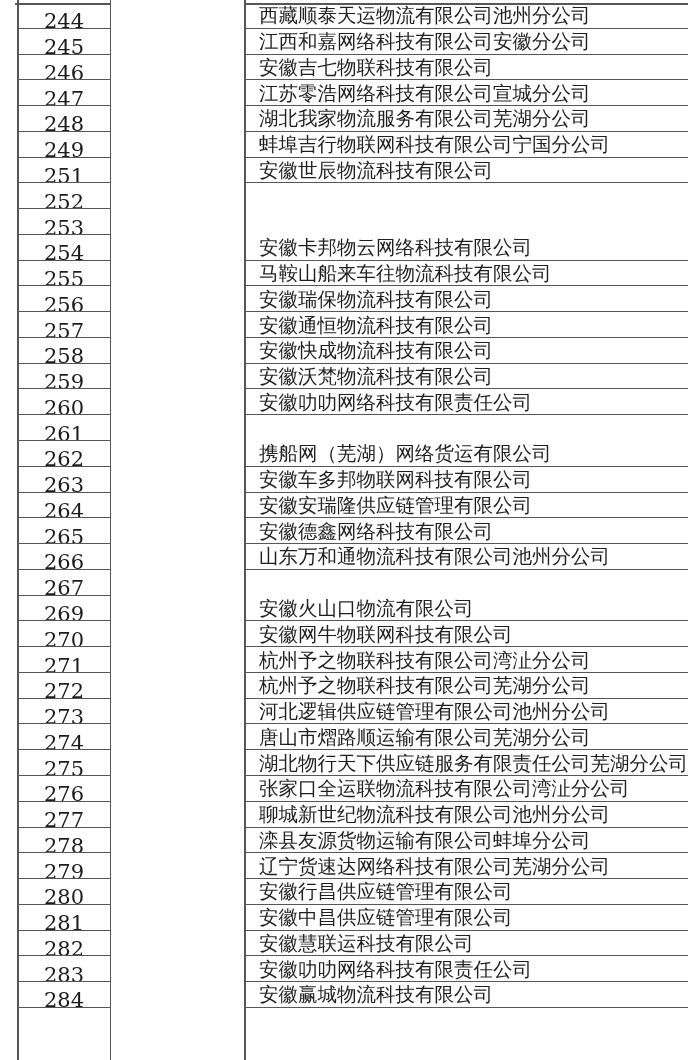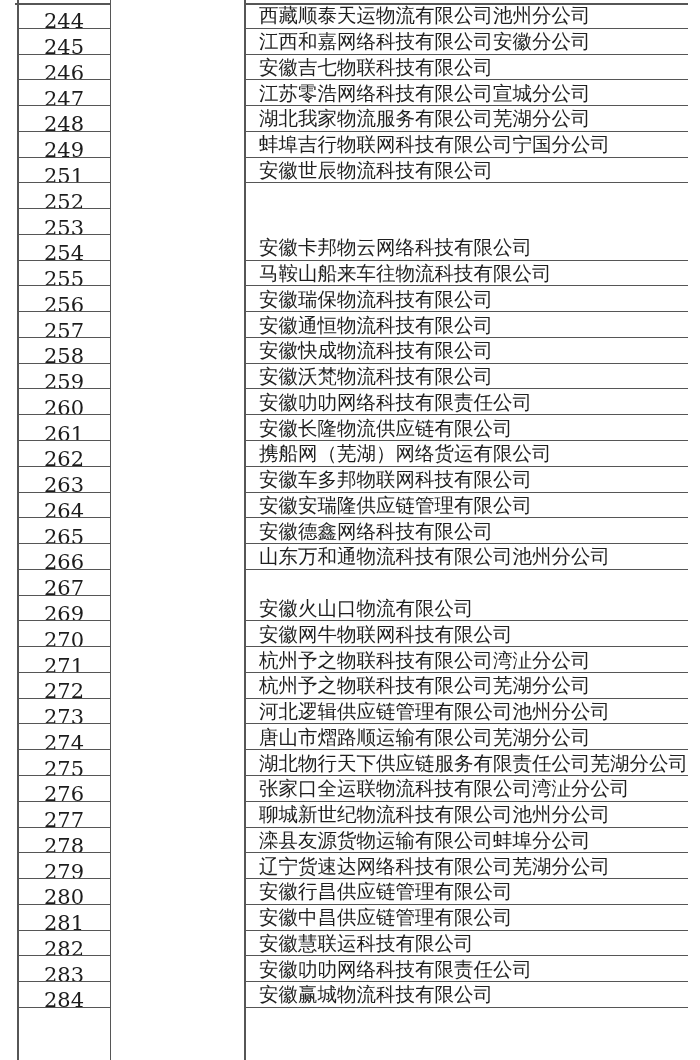--- a/index.html
+++ b/index.html
@@ -178,21 +178,20 @@
 
     <div class="row">
       <div class="cell cell-num">260</div>
       <div class="cell cell-mid"></div>
       <div class="cell cell-name">安徽叻叻网络科技有限责任公司</div>
     </div>
 
     <div class="row">
       <div class="cell cell-num">261</div>
       <div class="cell cell-mid"></div>
-      <div class="cell cell-name">安徽长隆物流供应链有限公司</div>
     </div>
 
     <div class="row">
       <div class="cell cell-num">262</div>
       <div class="cell cell-mid"></div>
       <div class="cell cell-name">携船网（芜湖）网络货运有限公司</div>
     </div>
 
     <div class="row">
       <div class="cell cell-num">263</div>

